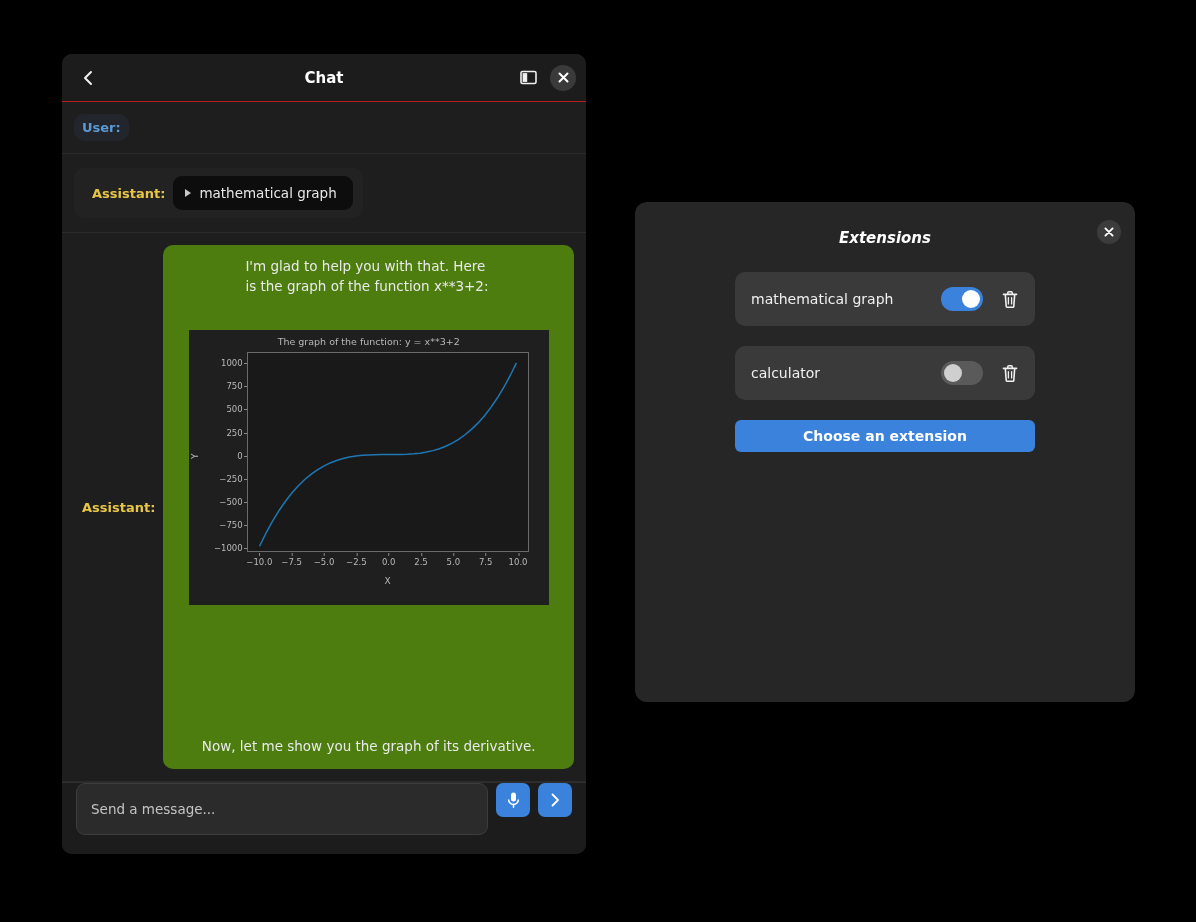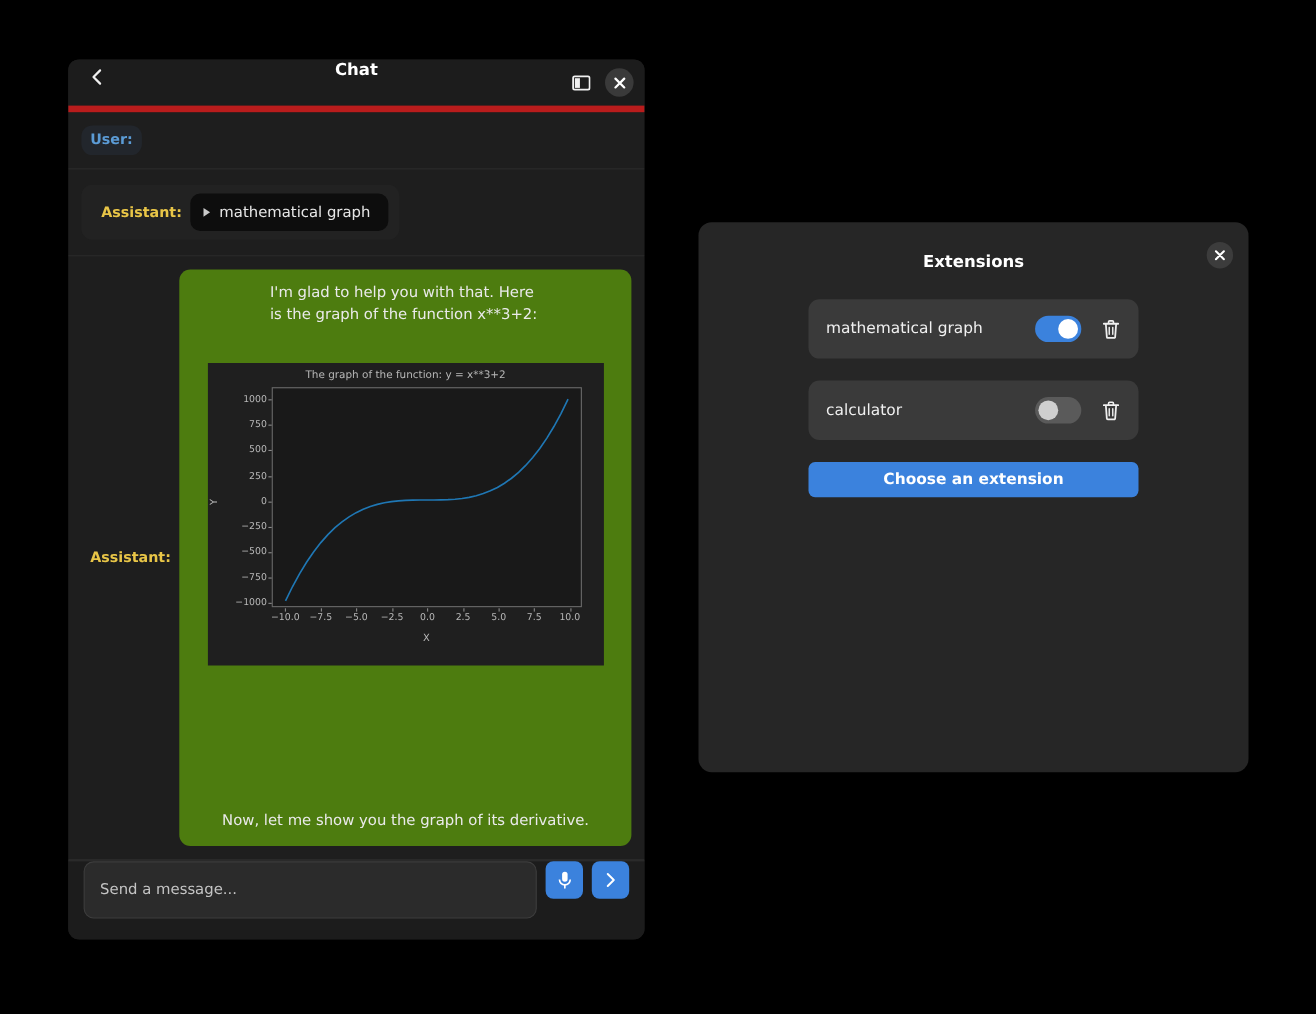--- a/index.html
+++ b/index.html
@@ -16,22 +16,22 @@
     position: absolute; left: 62px; top: 54px;
     width: 524px; height: 800px;
     background: #1e1e1e;
     border-radius: 10px;
     overflow: hidden;
     display: flex; flex-direction: column;
   }
   #chat-header {
     height: 48px; flex: 0 0 48px;
     background: #1c1c1c;
-    border-bottom: 6px solid #b91c1c;
-    display: flex; 
+    border-bottom: 1px solid #b91c1c;
+    display: flex; align-items: center;
     padding: 0 10px;
     position: relative;
   }
   .hdr-btn {
     width: 32px; height: 32px;
     display: flex; align-items: center; justify-content: center;
     background: transparent; border: none;
     color: #f0f0f0; cursor: pointer;
     border-radius: 6px;
   }
@@ -234,21 +234,21 @@
     position: absolute; left: 635px; top: 202px;
     width: 500px; height: 500px;
     background: #262626;
     border-radius: 12px;
     padding: 16px 0 0 0;
   }
   #ext-header {
     position: relative; height: 40px;
     display: flex; align-items: center; justify-content: center;
   }
-  #ext-title { font-size: 15px; font-weight: bold; color: #ffffff; }
+  #ext-title { font-size: 15px; font-weight: bold; color: #ffffff; font-style: italic; }
   #ext-close {
     position: absolute; right: 14px; top: 2px;
     width: 24px; height: 24px; border-radius: 50%;
     background: #3c3c3c; color: #fff; border: none;
     display: flex; align-items: center; justify-content: center;
     font-size: 12px; font-weight: bold; cursor: pointer;
   }
   #ext-list { padding: 14px 100px 0 100px; }
   .ext-row {
     height: 54px;

